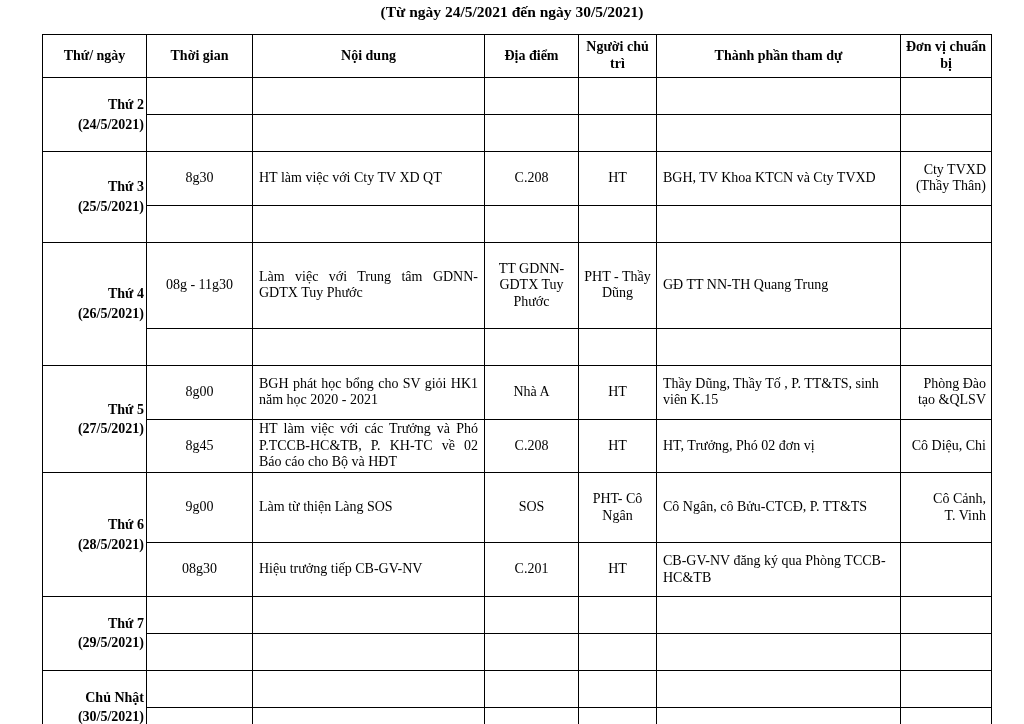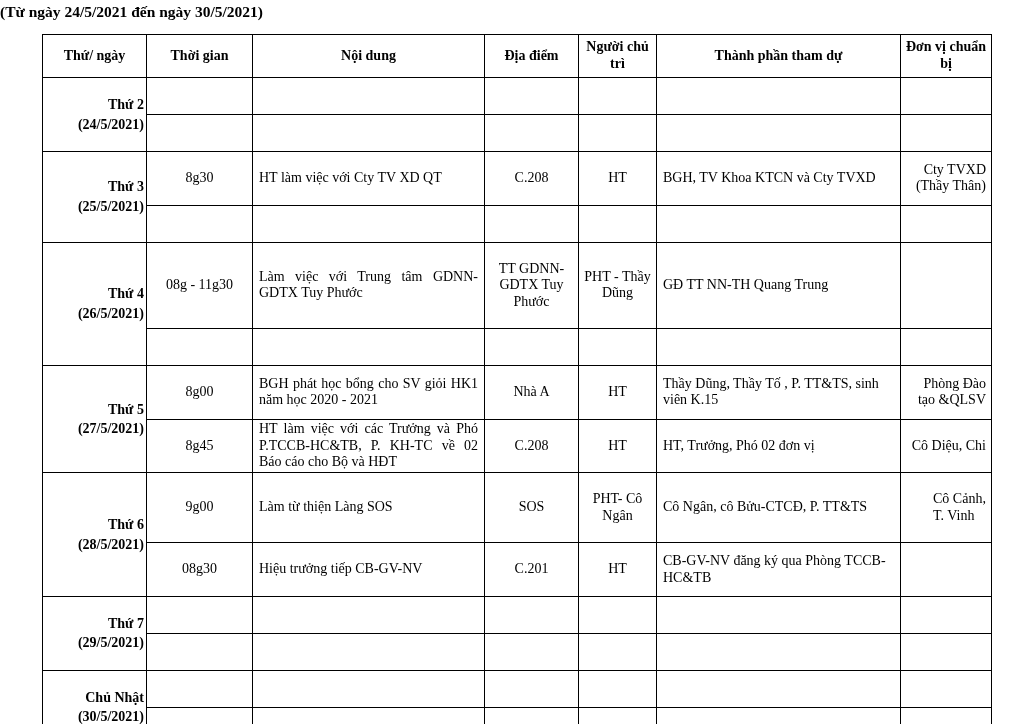--- a/index.html
+++ b/index.html
@@ -12,20 +12,21 @@
   }
   .title {
     text-align: center;
     font-weight: bold;
     font-size: 18px;
     line-height: 1.3;
     margin-top: 14px;
     letter-spacing: 0.3px;
   }
   .subtitle {
+    text-align: center;
     font-weight: bold;
     font-size: 15.5px;
     line-height: 1.3;
     margin-top: 2px;
   }
   table.schedule {
     border-collapse: collapse;
     table-layout: fixed;
     width: 949px;
     margin-left: 42px;
@@ -53,21 +54,21 @@
     text-align: right;
     font-weight: bold;
     font-size: 14px;
     line-height: 1.4;
     padding: 1px 2px;
   }
   td.c-time, td.c-location, td.c-chair { text-align: center; padding: 18px 2px; }
   td.c-content { text-align: justify; margin-left: 16px; }
   td.c-participants { text-align: left; }
   td.c-prep { text-align: right; padding: 1px 5px; }
-  td.c-prep.center { text-align: left; padding-left: 32px; }
+  td.c-prep.center { text-align: right; padding-left: 32px; }
 </style>
 </head>
 <body>
 
 <div>
   <div class="subtitle">(Từ ngày 24/5/2021 đến ngày 30/5/2021)</div>
 
   <table class="schedule">
     <colgroup>
       <col style="width:104px">

